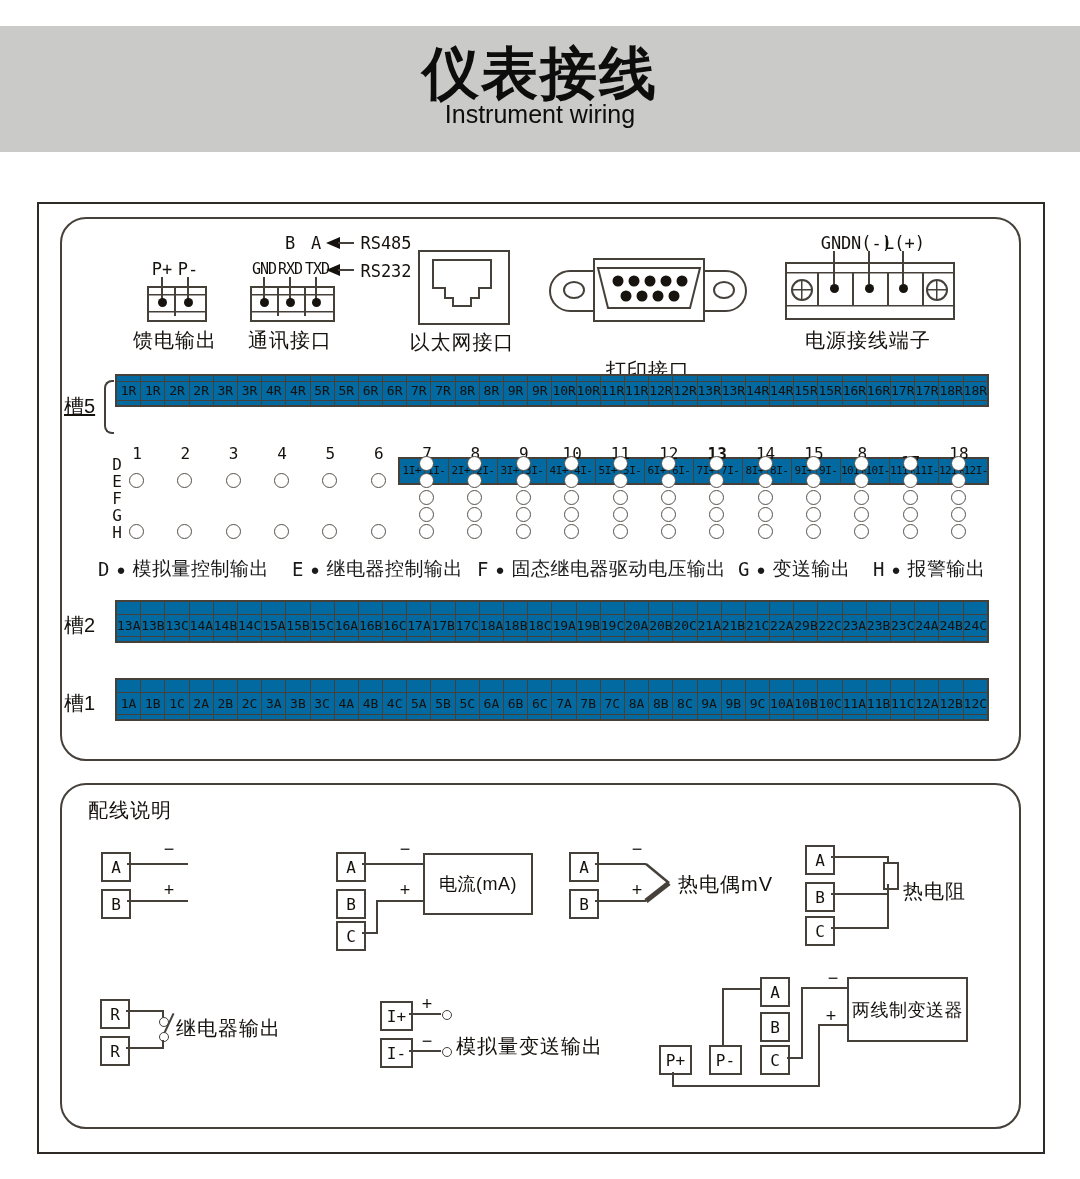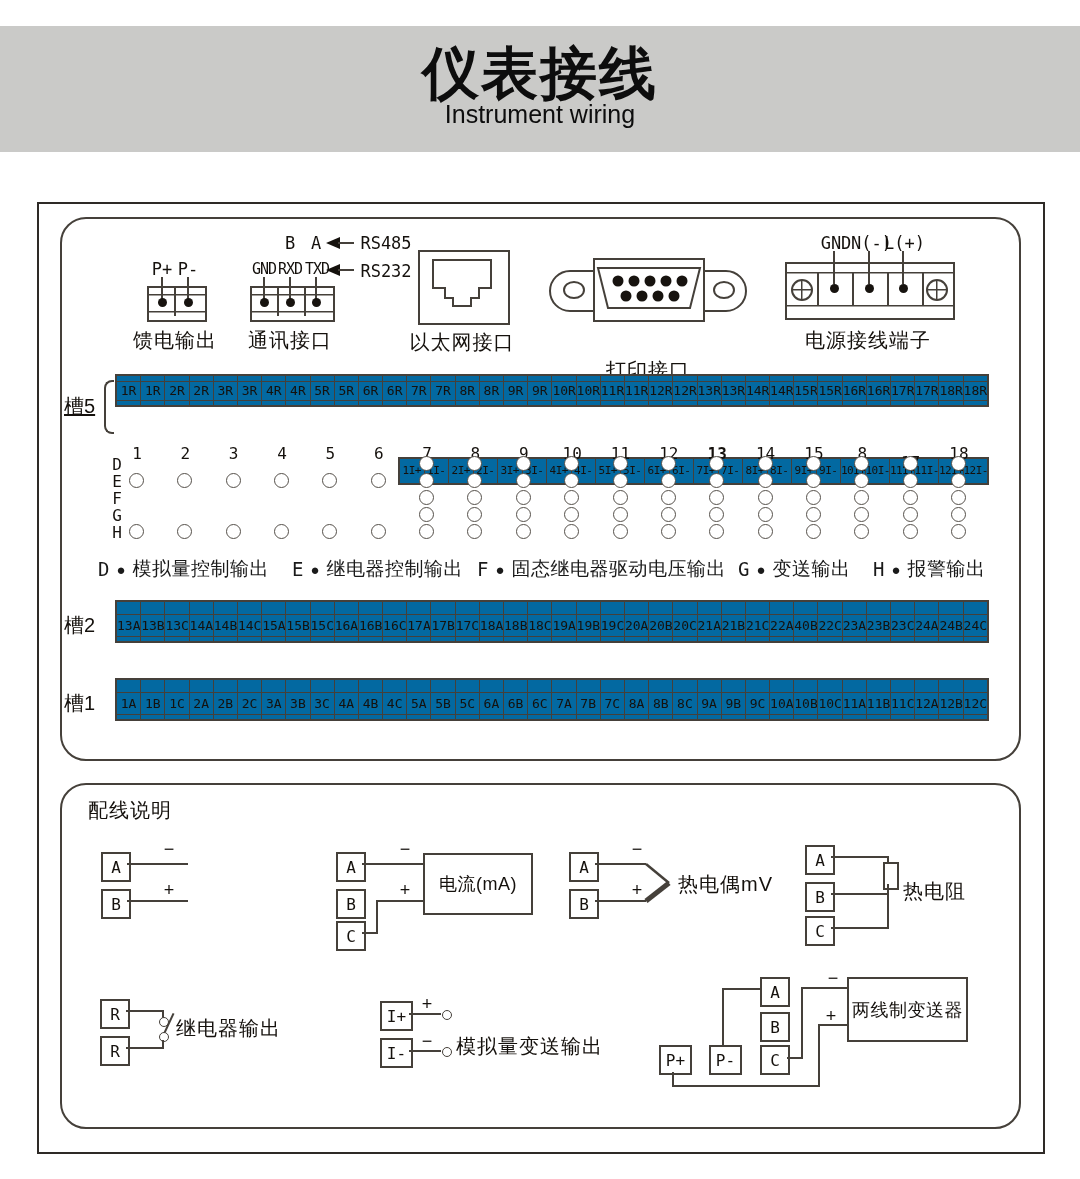--- a/index.html
+++ b/index.html
@@ -369,21 +369,21 @@
       <div class="tcell">19A</div>
       <div class="tcell">19B</div>
       <div class="tcell">19C</div>
       <div class="tcell">20A</div>
       <div class="tcell">20B</div>
       <div class="tcell">20C</div>
       <div class="tcell">21A</div>
       <div class="tcell">21B</div>
       <div class="tcell">21C</div>
       <div class="tcell">22A</div>
-      <div class="tcell">40B</div>
+      <div class="tcell">29B</div>
       <div class="tcell">22C</div>
       <div class="tcell">23A</div>
       <div class="tcell">23B</div>
       <div class="tcell">23C</div>
       <div class="tcell">24A</div>
       <div class="tcell">24B</div>
       <div class="tcell">24C</div>
     </div>
   <div class="slotlabel" style="left:64px;top:690px;">槽1</div>
   <div class="strip stripC" style="left:115px;top:678px;width:870px;">

